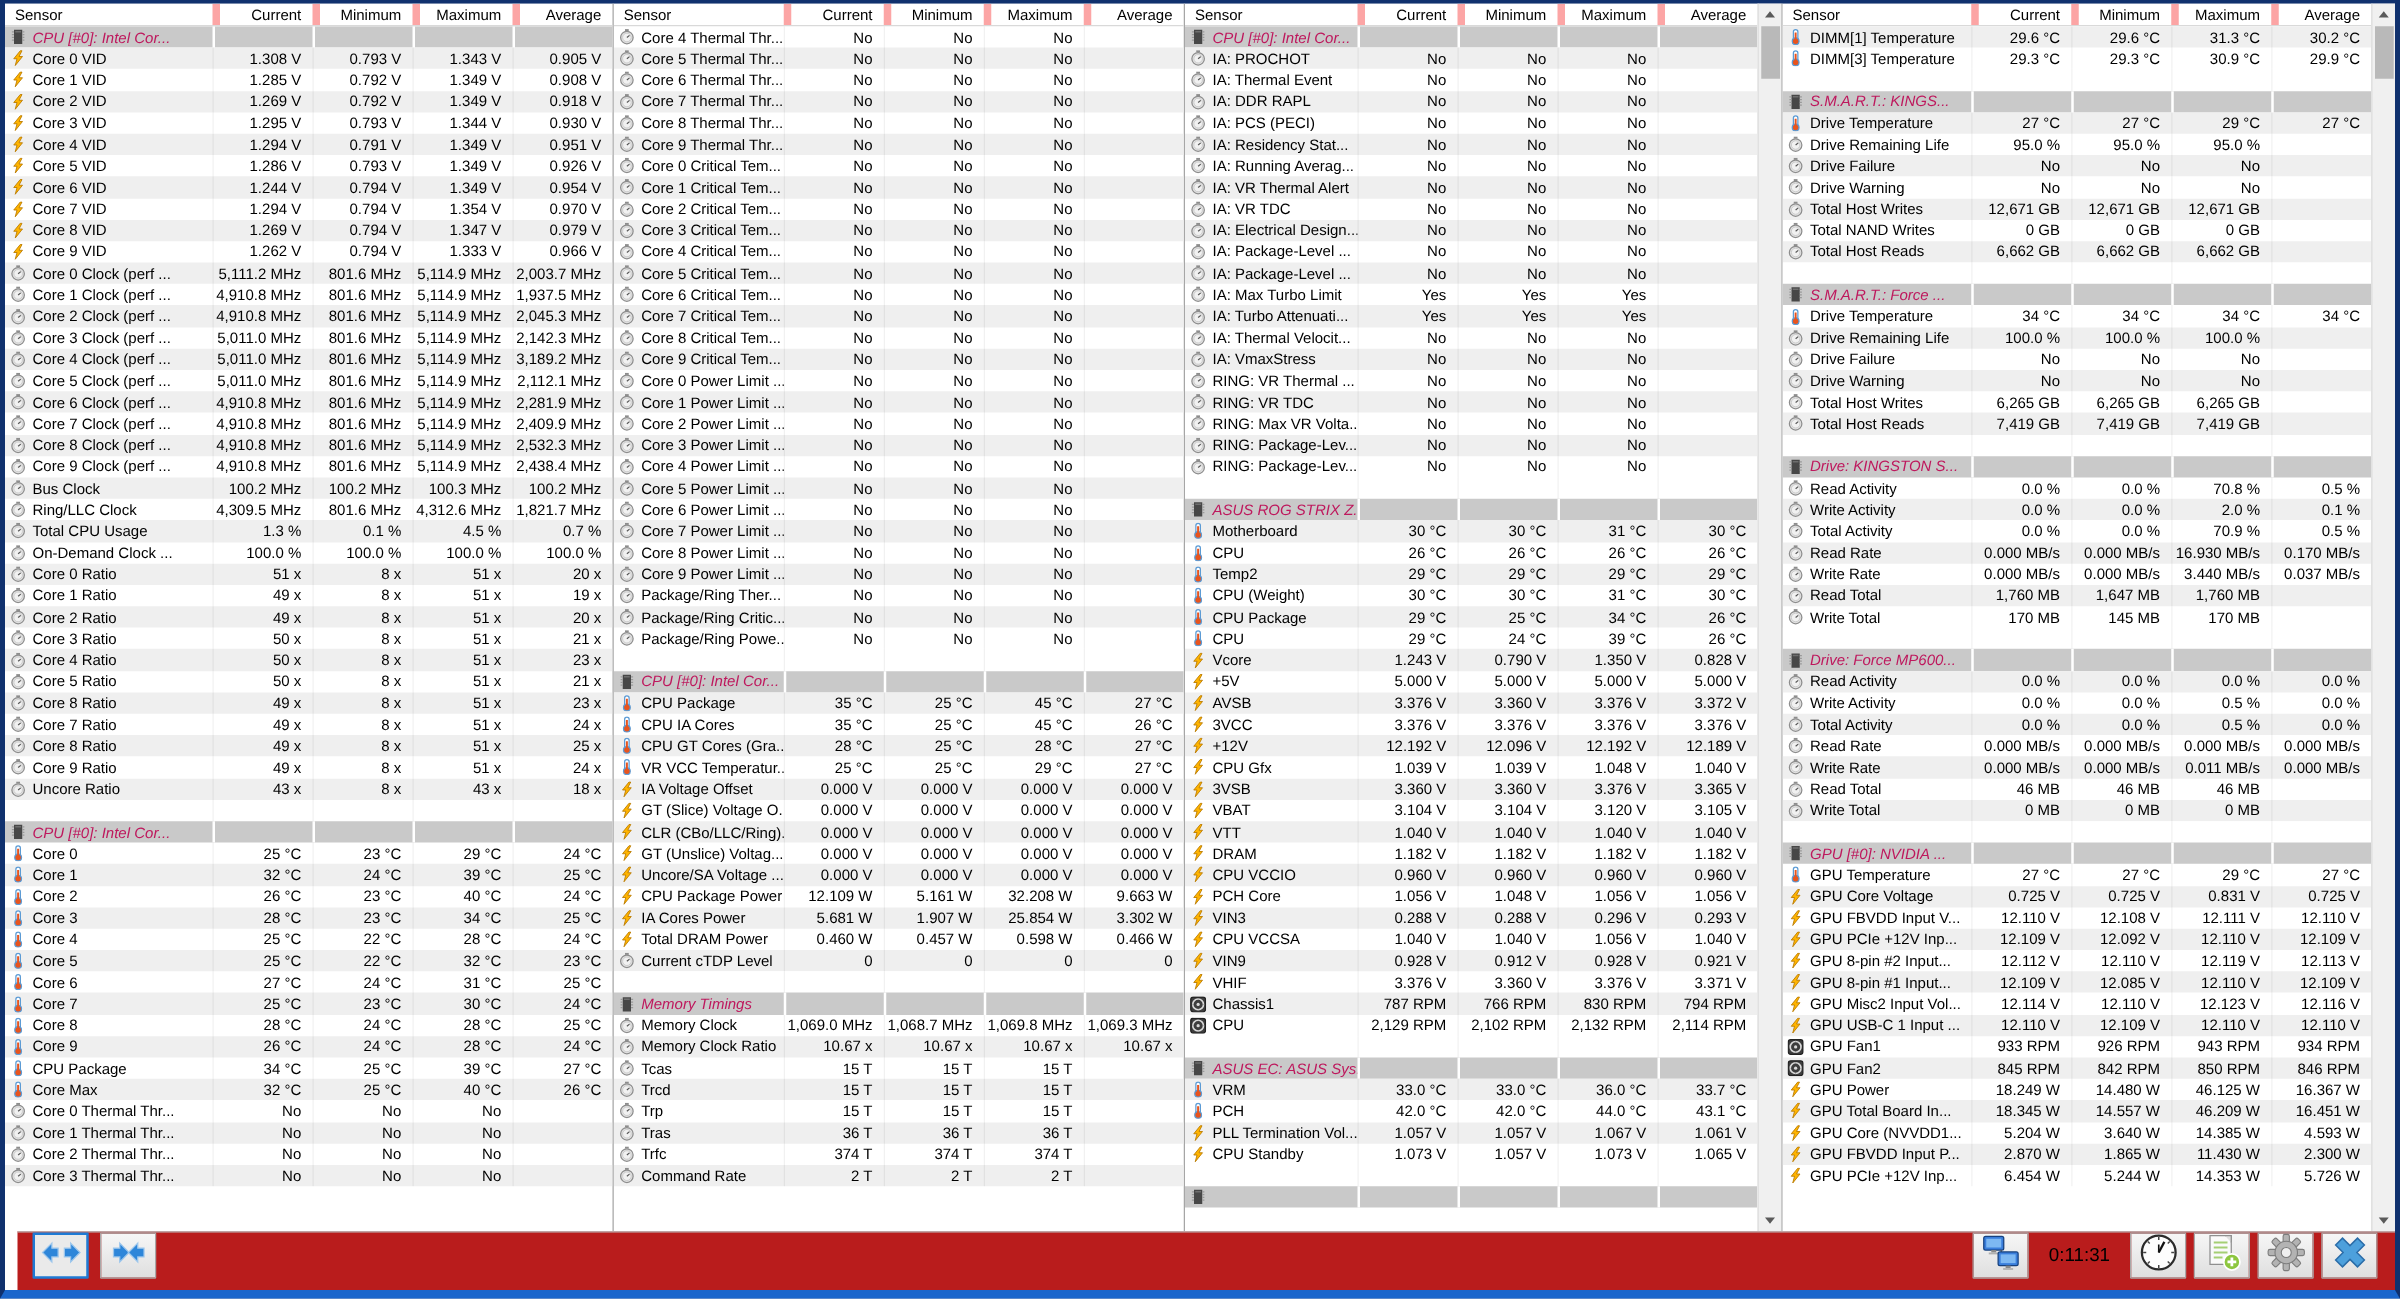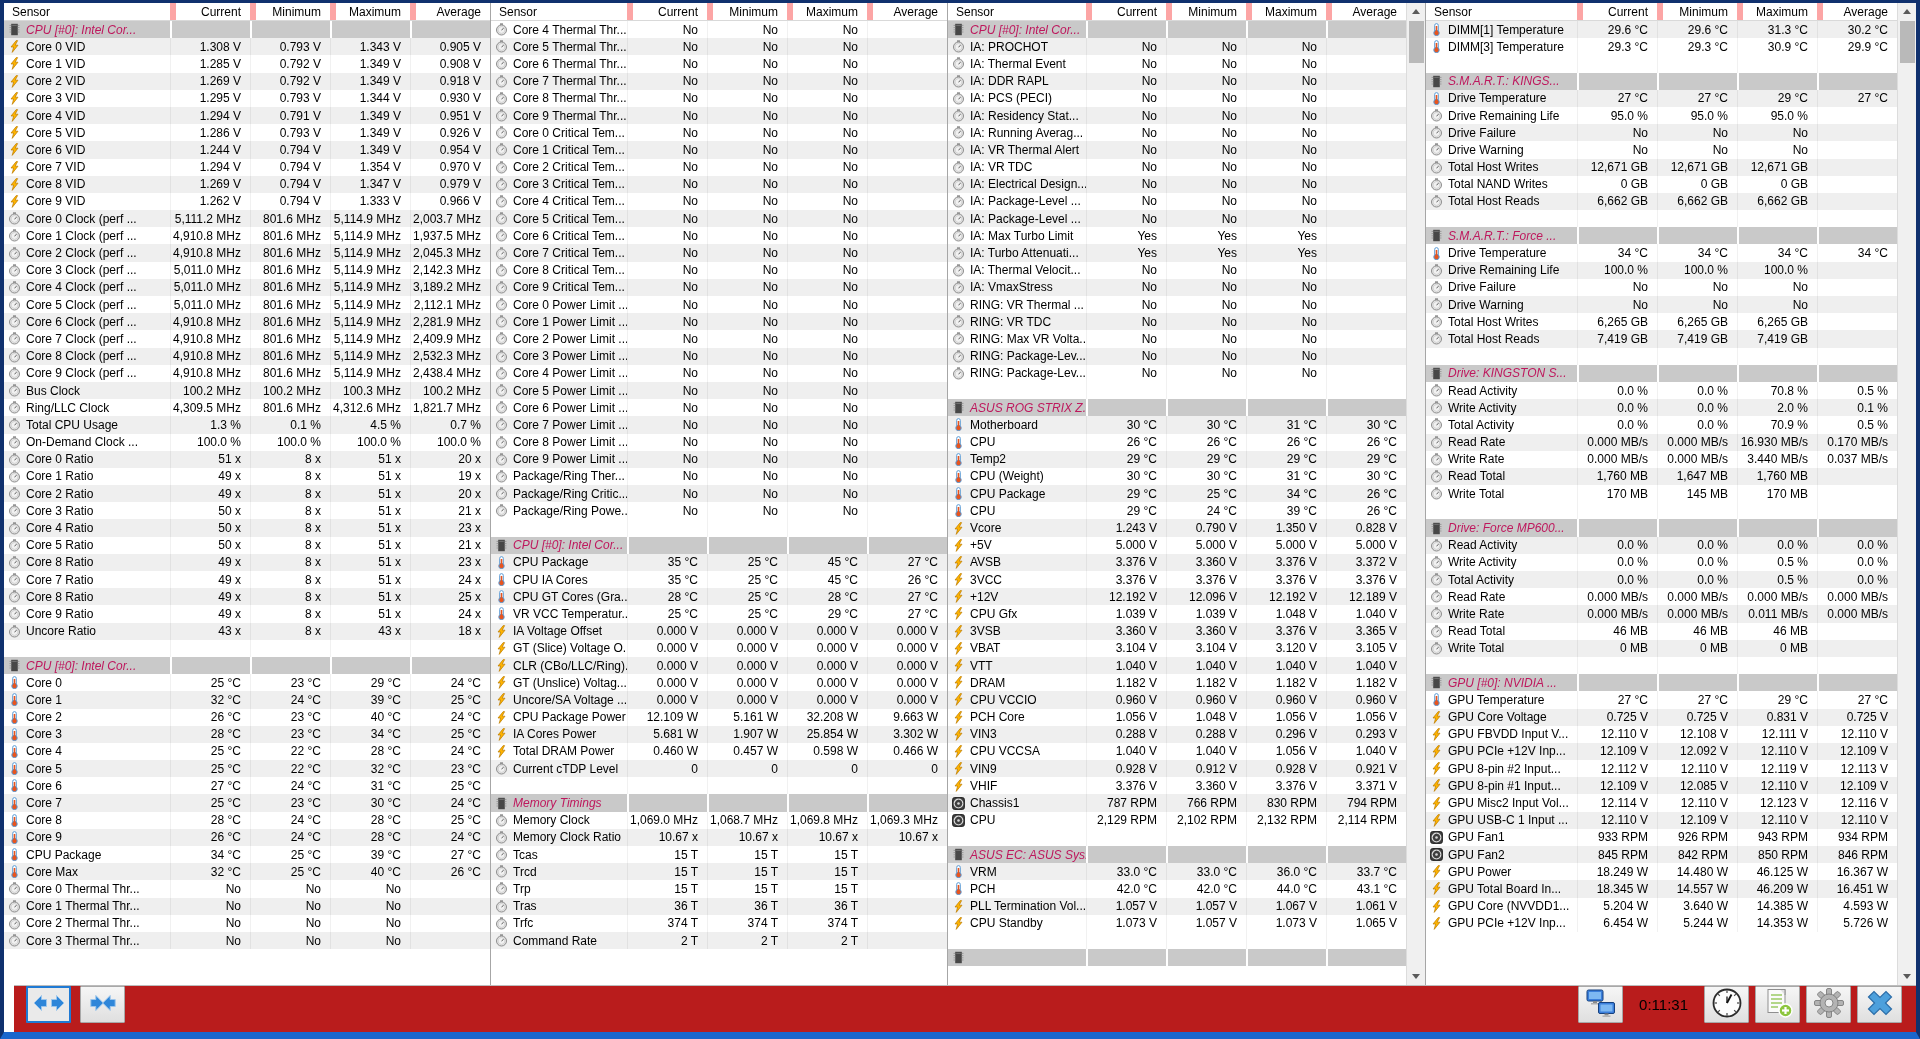--- a/index.html
+++ b/index.html
@@ -3635,20 +3635,34 @@
                   <svg width="13" height="13" viewBox="0 0 13 13">
                     <path d="M8.2 0.6 L3 7 H5.6 L4.2 12.4 L10 5.2 H7.2 L9.6 0.6 Z" fill="#ffb400" stroke="#b97a00" stroke-width="0.7"></path>
                   </svg>
                 </span>
                 <span>GPU Core (NVVDD1...</span>
               </div>
               <div class="cv">5.204 W</div>
               <div class="cv">3.640 W</div>
               <div class="cv">14.385 W</div>
               <div class="cv">4.593 W</div>
+            </div>
+            <div class="row stripe">
+              <div class="cl">
+                <span class="ico">
+                  <svg width="13" height="13" viewBox="0 0 13 13">
+                    <path d="M8.2 0.6 L3 7 H5.6 L4.2 12.4 L10 5.2 H7.2 L9.6 0.6 Z" fill="#ffb400" stroke="#b97a00" stroke-width="0.7"></path>
+                  </svg>
+                </span>
+                <span>GPU FBVDD Input P...</span>
+              </div>
+              <div class="cv">2.870 W</div>
+              <div class="cv">1.865 W</div>
+              <div class="cv">11.430 W</div>
+              <div class="cv">2.300 W</div>
             </div>
             <div class="row">
               <div class="cl">
                 <span class="ico">
                   <svg width="13" height="13" viewBox="0 0 13 13">
                     <path d="M8.2 0.6 L3 7 H5.6 L4.2 12.4 L10 5.2 H7.2 L9.6 0.6 Z" fill="#ffb400" stroke="#b97a00" stroke-width="0.7"></path>
                   </svg>
                 </span>
                 <span>GPU PCIe +12V Inp...</span>
               </div>

